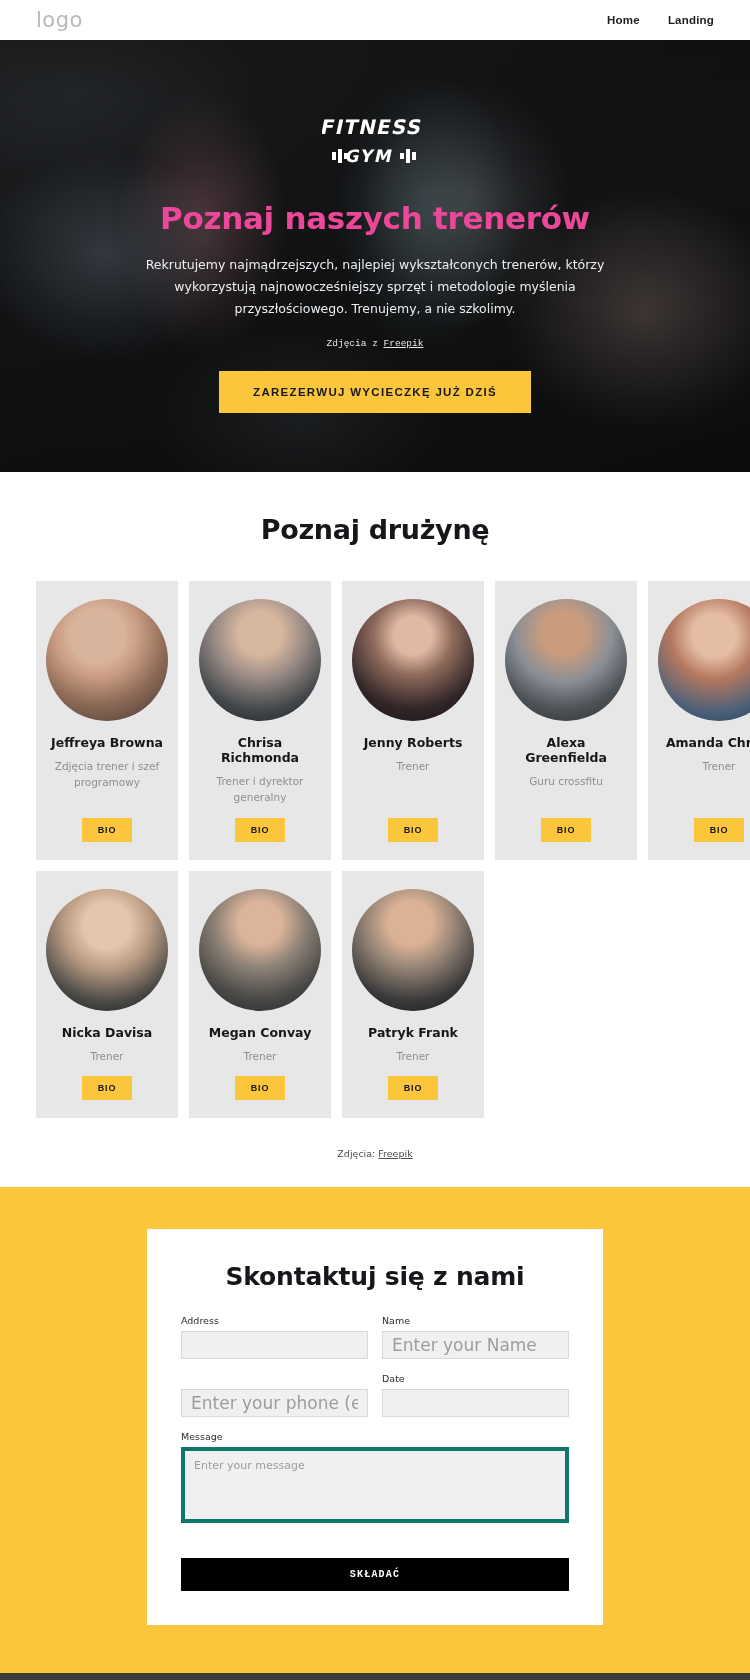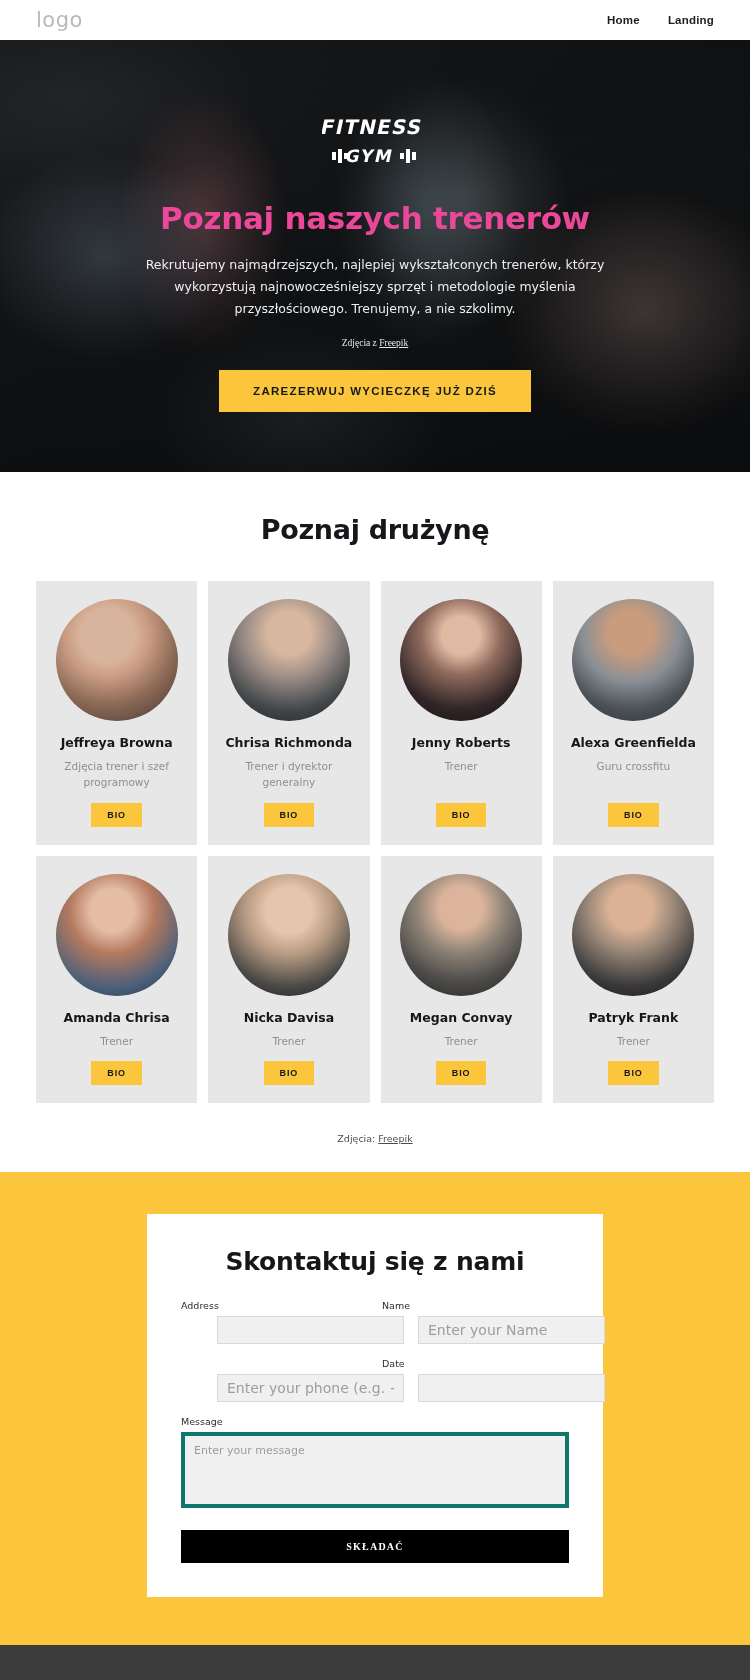--- a/index.html
+++ b/index.html
@@ -82,21 +82,21 @@
     font-size: 12.5px;
     line-height: 1.75;
     width: 460px;
     margin: 0 auto 18px;
     font-family: "DejaVu Sans", sans-serif;
   }
   .hero-credit {
     color: #e6e8ea;
     font-size: 9.5px;
     margin-bottom: 22px;
-    font-family: Liberation Serif, serif;
+    font-family: Liberation Mono, monospace;
   }
   .hero-credit a { color: #e6e8ea; text-decoration: underline; }
   .cta-btn {
     display: inline-block;
     background: #fcc63c;
     color: #16181a;
     font-size: 11.5px;
     font-weight: bold;
     letter-spacing: 1.3px;
     padding: 15px 34px;
@@ -114,21 +114,21 @@
     font-weight: bold;
     color: #15171a;
     margin-bottom: 36px;
     letter-spacing: -.3px;
     font-family: "DejaVu Sans", sans-serif;
   }
   .team-grid {
     width: 678px;
     margin: 0 auto;
     display: grid;
-    grid-template-columns: repeat(4, 1fr);
+    grid-template-columns: repeat(5, 1fr);
     gap: 11px;
   }
   .team-card {
     background: #e7e7e7;
     padding: 18px 10px 18px;
     text-align: center;
     min-height: 233px;
     display: flex;
     flex-direction: column;
     align-items: center;
@@ -214,24 +214,23 @@
     margin-bottom: 5px;
     font-family: "DejaVu Sans", sans-serif;
   }
   .field-label.spacer { visibility: hidden; }
   .field-input {
     width: 100%;
     height: 28px;
     background: #f0f0f0;
     border: 1px solid #d9d9d9;
     padding: 0 9px;
-    font-size: 14px;
+    font-size: 17px;
     color: #2b2d30;
     font-family: "DejaVu Sans", sans-serif;
-    margin-left: 36px;
   }
   .field-input::placeholder { color: #9b9da0; }
   .field-block { margin-bottom: 14px; }
   .field-textarea {
     width: 100%;
     height: 76px;
     background: #f0f0f0;
     border: 4px solid #0f766e;
     padding: 8px 9px;
     font-size: 11px;
@@ -243,22 +242,22 @@
   .submit-btn {
     width: 100%;
     background: #000;
     color: #fff;
     border: none;
     padding: 11px 0;
     font-size: 10px;
     font-weight: bold;
     letter-spacing: 1.2px;
     cursor: pointer;
-    margin-top: 4px;
-    font-family: Liberation Serif, serif;
+    margin-top: 17px;
+    font-family: Liberation Mono, monospace;
   }
 
   
   .site-footer {
     background: #3c3c3c;
     height: 84px;
     display: flex;
     align-items: center;
     justify-content: center;
   }

